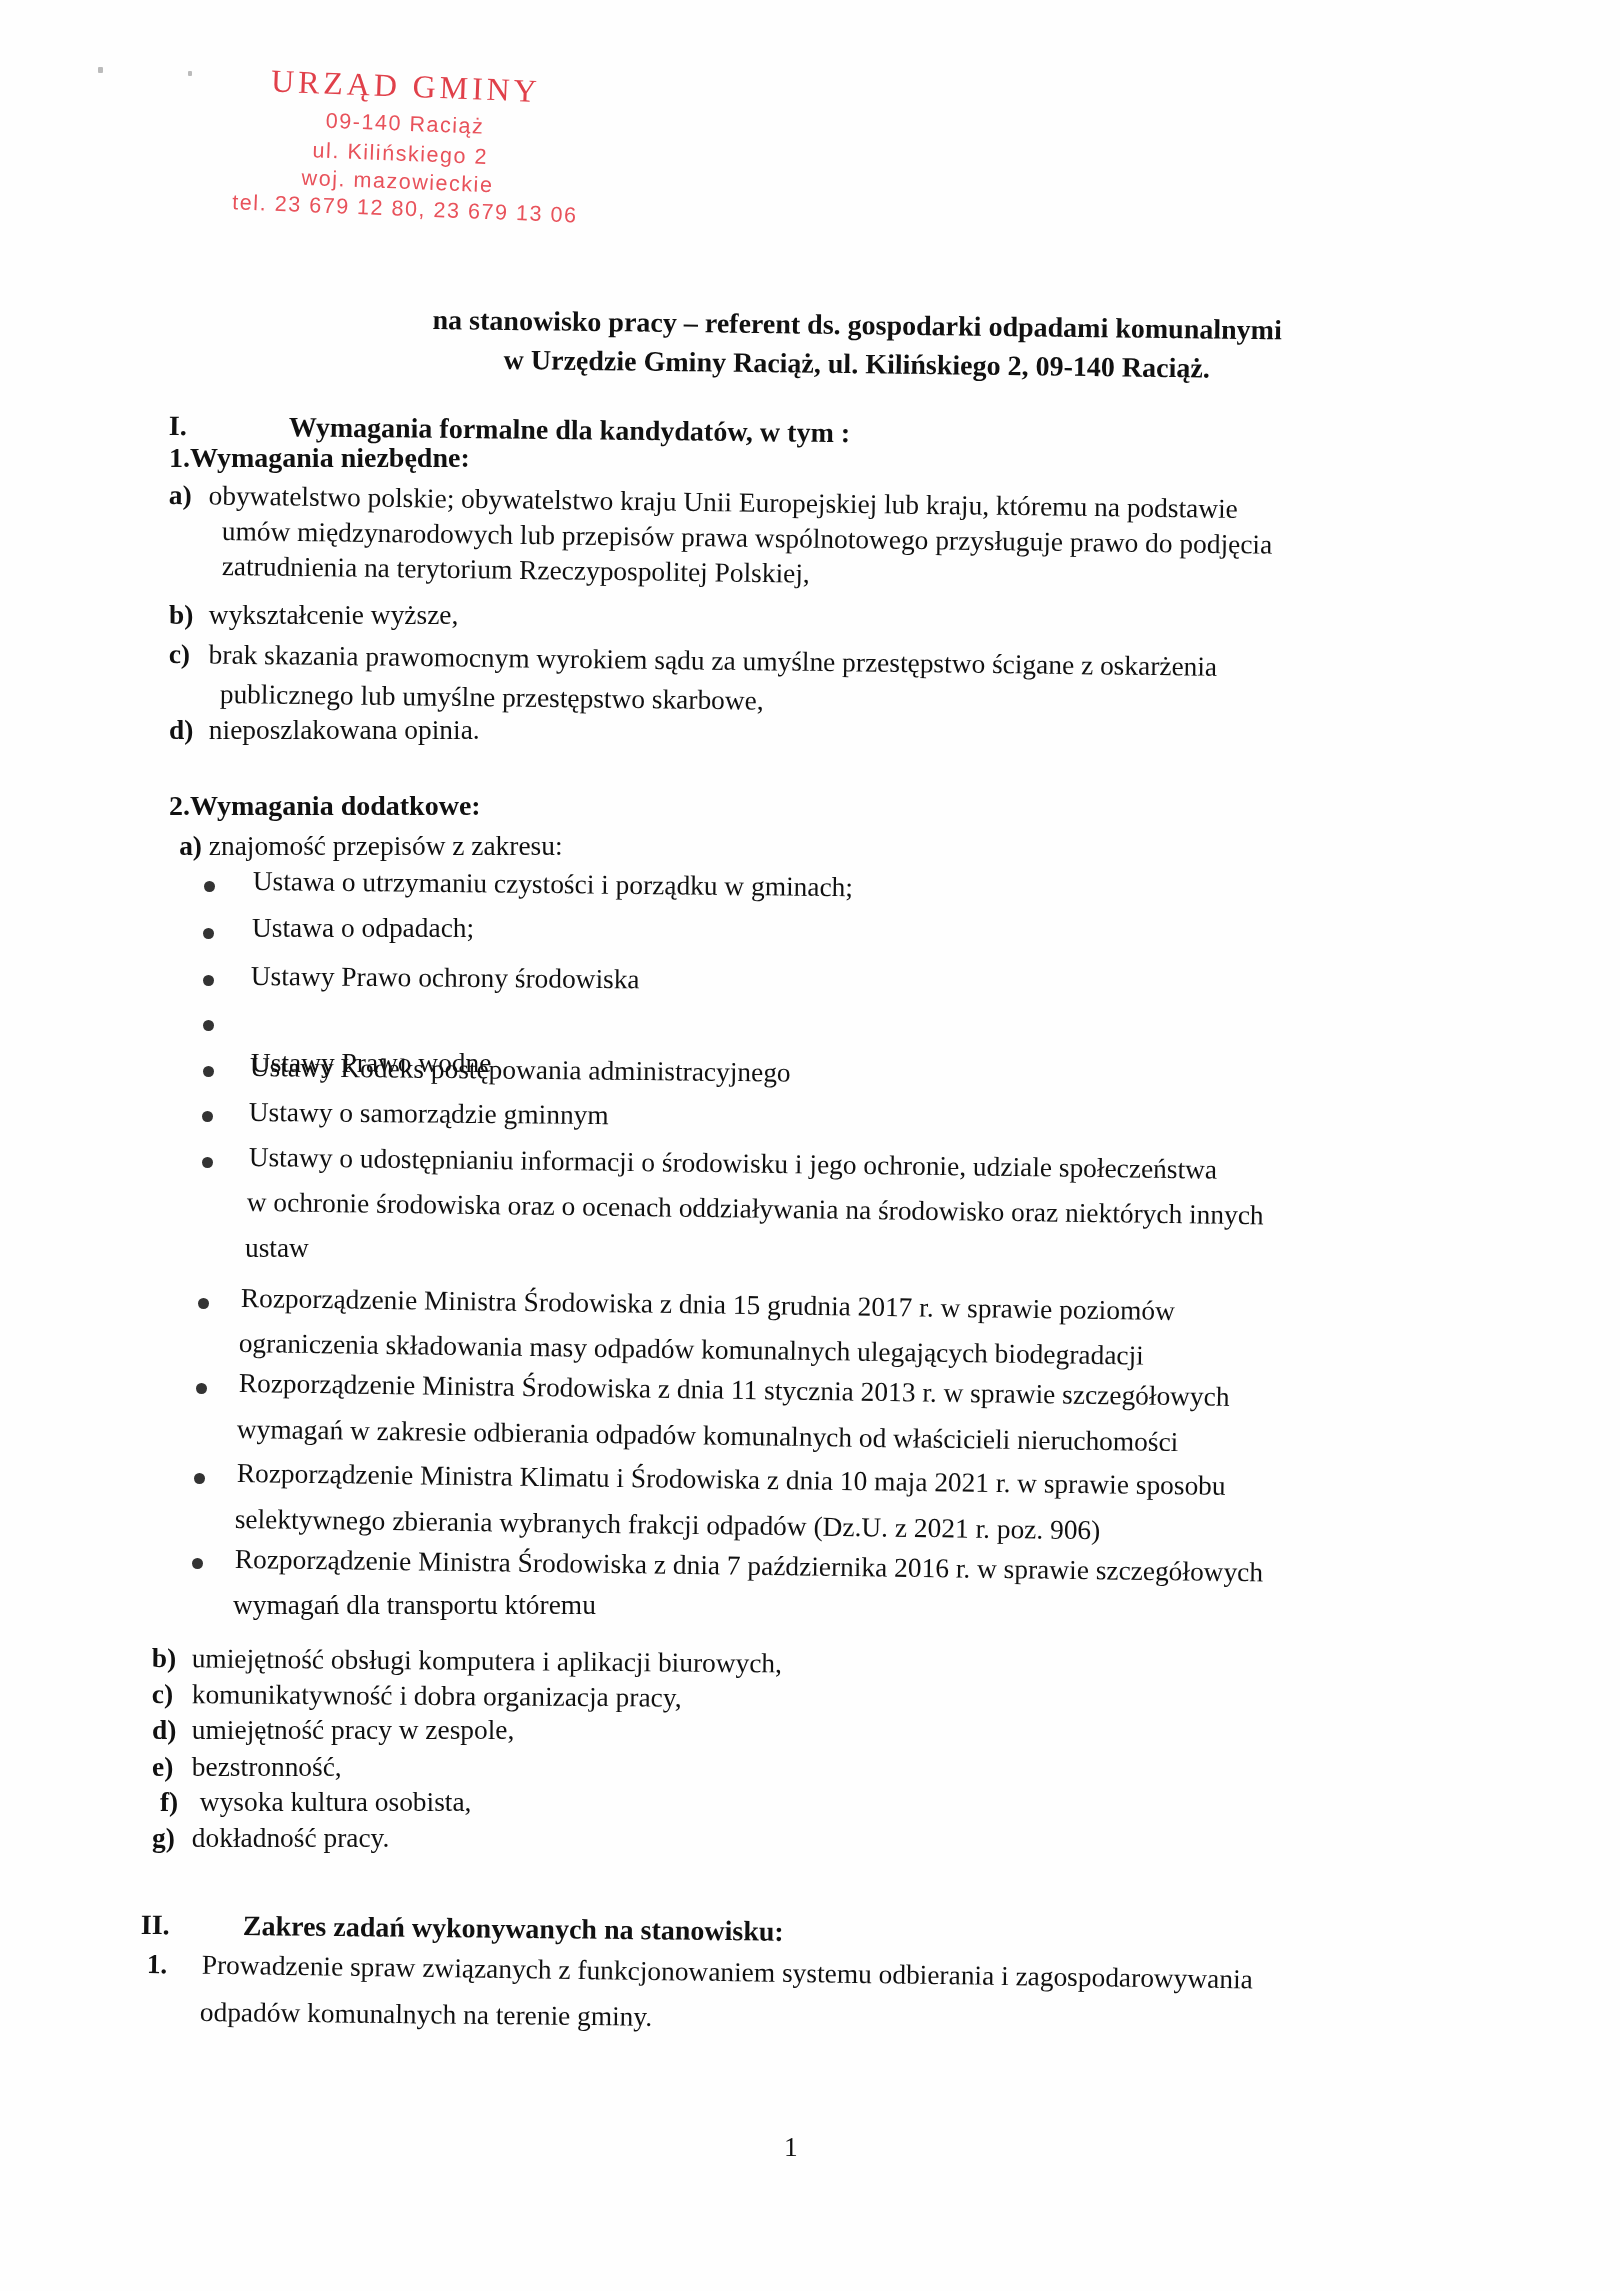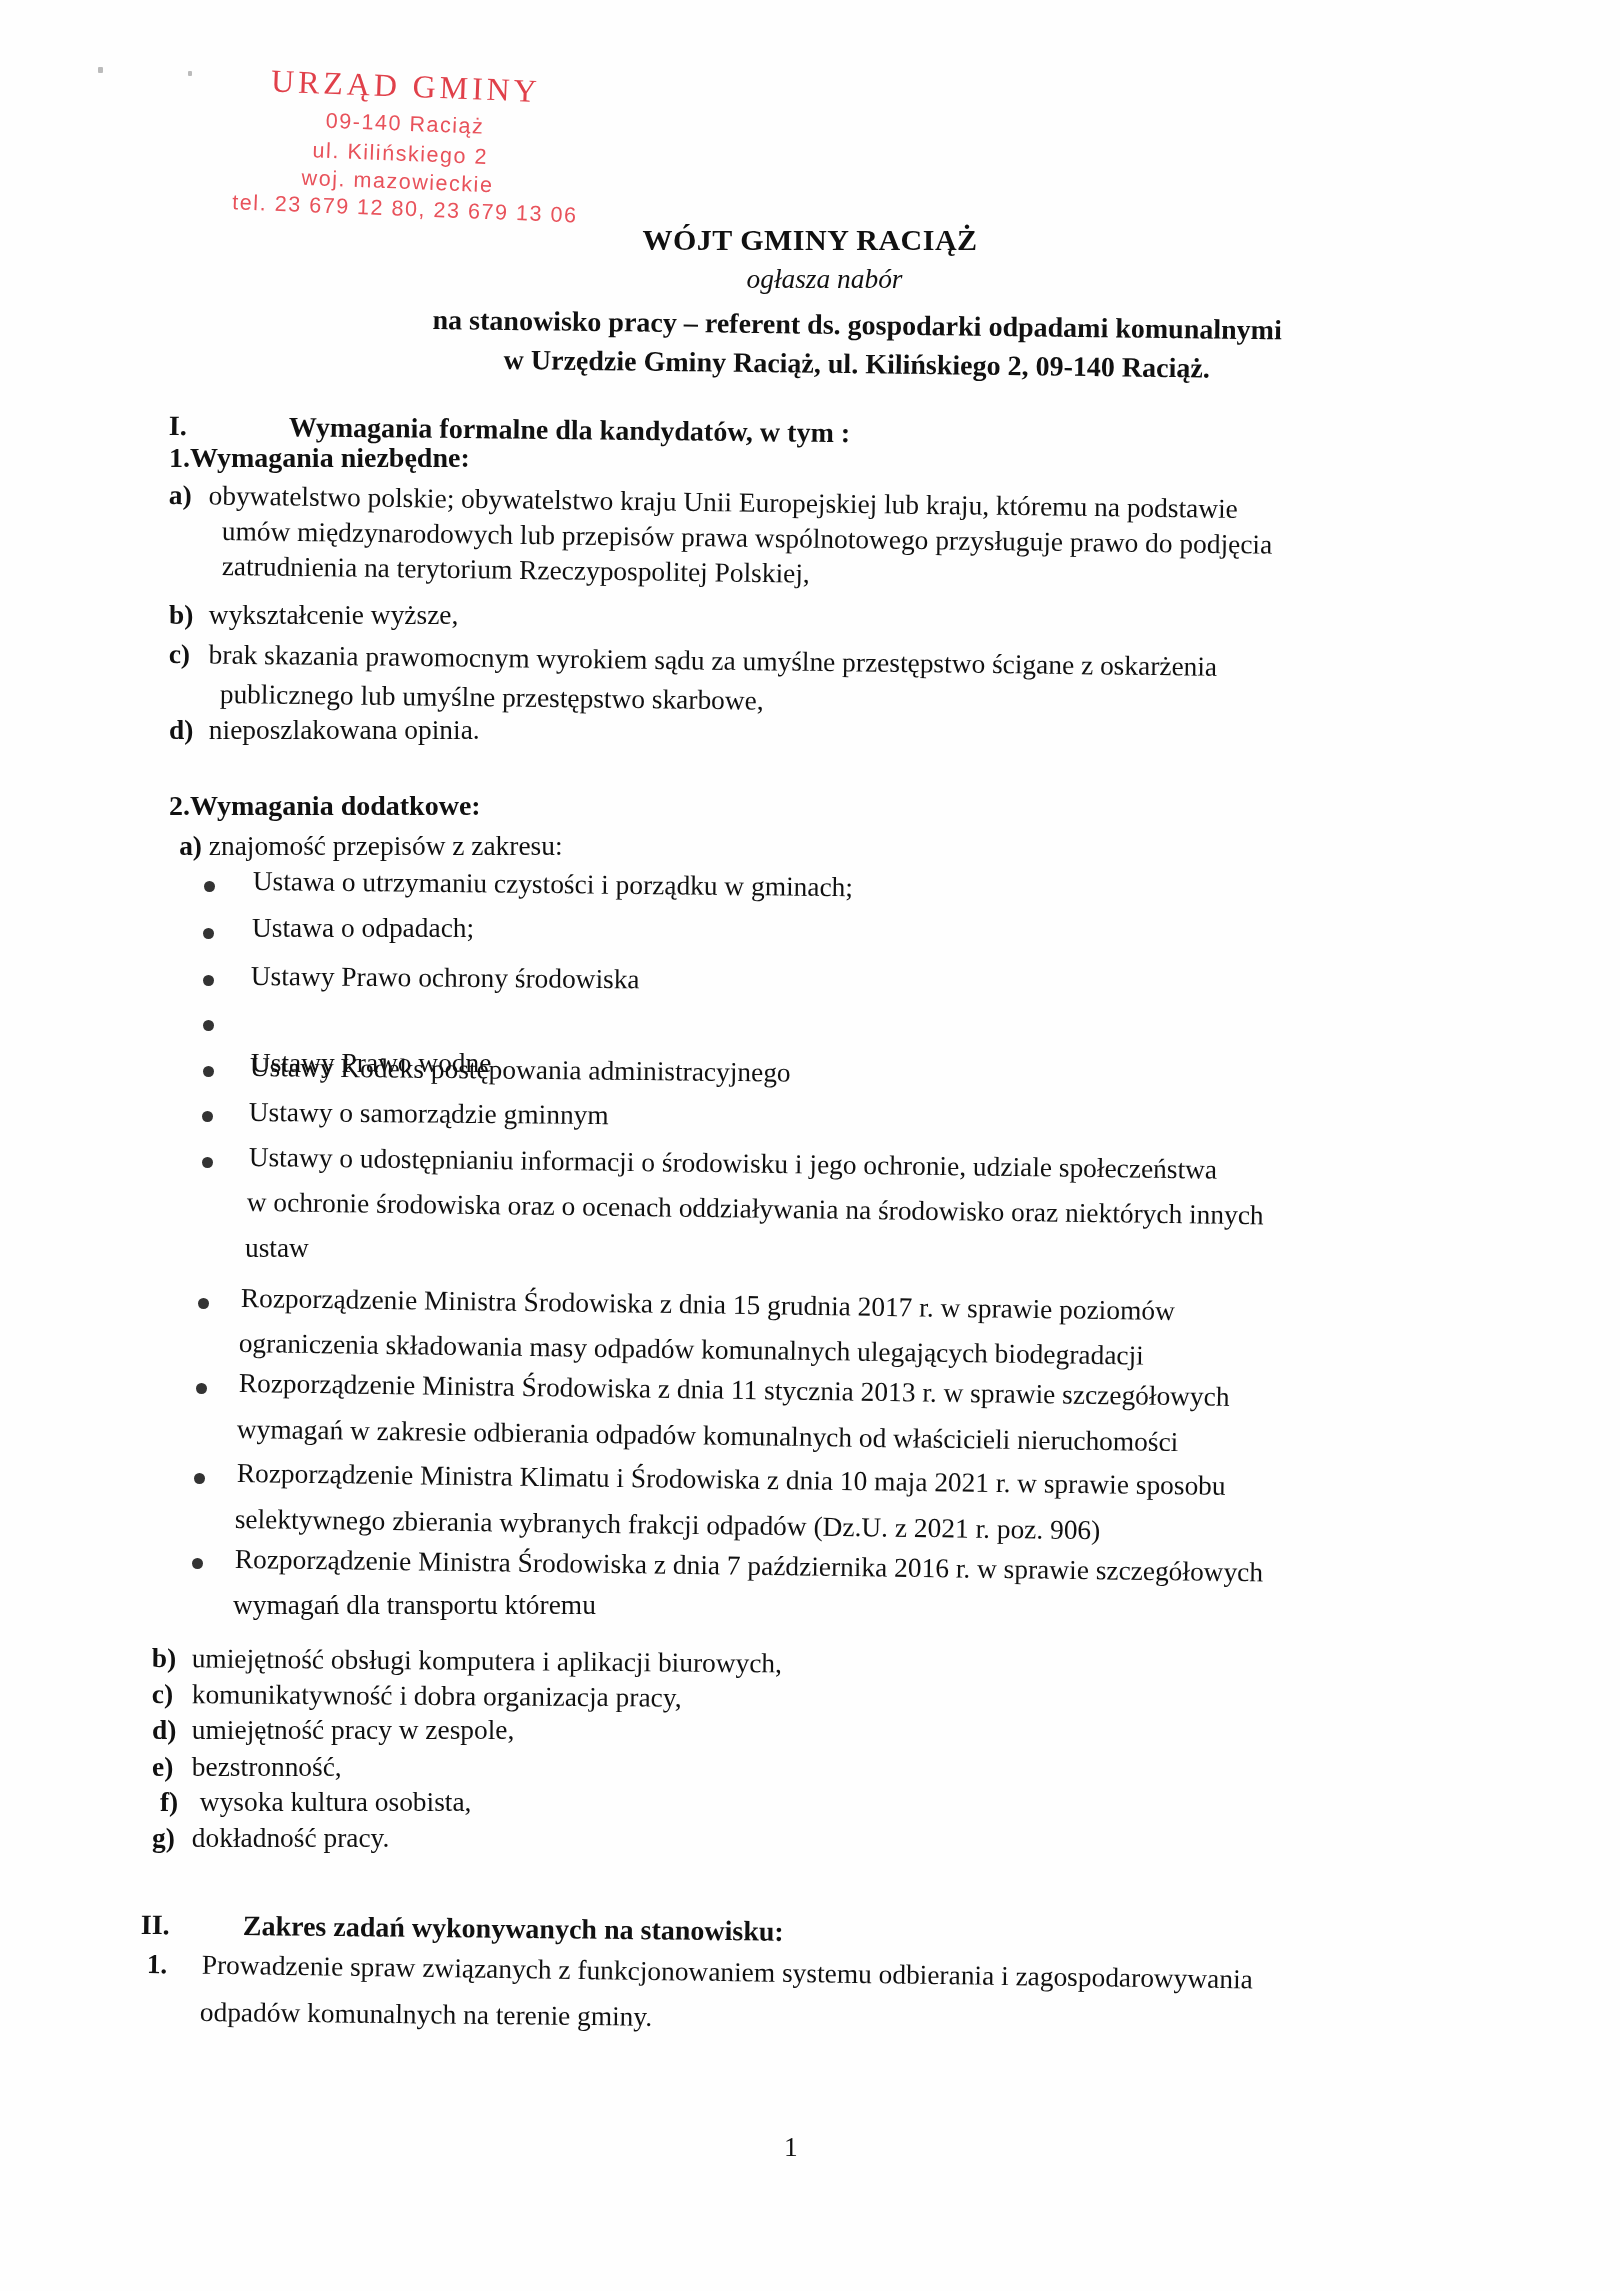--- a/index.html
+++ b/index.html
@@ -37,22 +37,20 @@
   <div class="speck" style="left:188px;top:71px;width:3.9px;height:4.9px;"></div>
 
   <div class="stamp">
     <div class="st-title">URZĄD GMINY</div>
     <div class="st-line l1">09-140 Raciąż</div>
     <div class="st-line l2">ul. Kilińskiego 2</div>
     <div class="st-line l3">woj. mazowieckie</div>
     <div class="st-line l4">tel. 23 679 12 80, 23 679 13 06</div>
   </div>
 
-  <div class="title">WÓJT GMINY RACIĄŻ</div>
-  <div class="subtitle">ogłasza nabór</div>
   <div class="position">
     <div>na stanowisko pracy – referent ds. gospodarki odpadami komunalnymi</div>
     <div>w Urzędzie Gminy Raciąż, ul. Kilińskiego 2, 09-140 Raciąż.</div>
   </div>
 
   <div class="line bold" style="left:169px;top:410px;font-size:28px;transform:rotate(0.6deg);">
     <span style="display:inline-block;width:120px;">I.</span><span>Wymagania formalne dla kandydatów, w tym :</span>
   </div>
   <div class="line bold" style="left:169px;top:442px;font-size:28px;">1.Wymagania niezbędne:</div>
 

